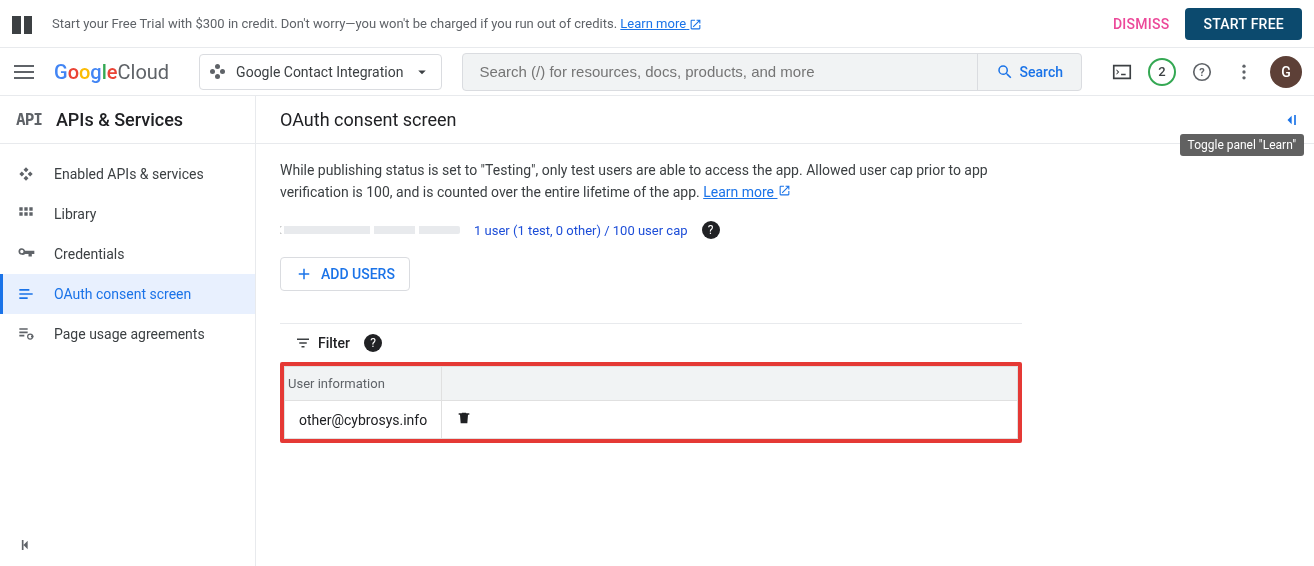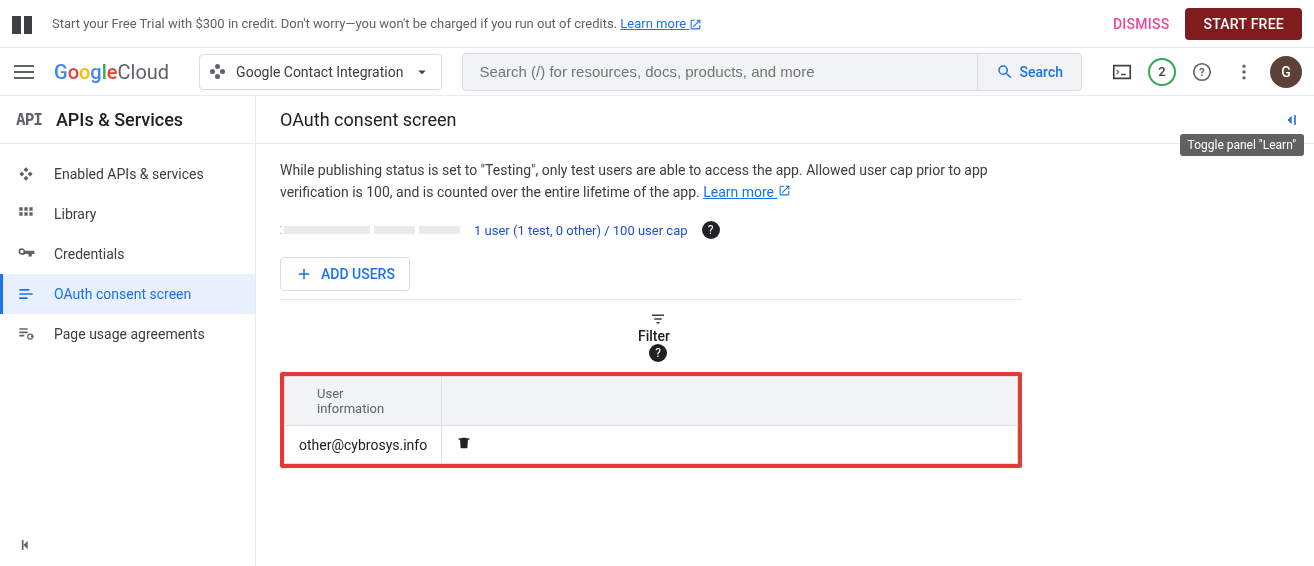--- a/index.html
+++ b/index.html
@@ -8,21 +8,21 @@
   
   .banner { height: 48px; display: flex; align-items: center; padding: 0 12px; border-bottom: 1px solid #e8eaed; }
   .banner-gift { width: 20px; height: 20px; margin-right: 20px; position: relative; }
   .gift-box { width: 100%; height: 12px; background:#3c4043; position:absolute; bottom:0; }
   .gift-lid { width:100%; height:6px; background:#3c4043; position:absolute; top:2px; }
   .gift-gap { width:3px; height:20px; background:#fff; position:absolute; left:8.5px; }
   .banner-text { color:#5f6368; font-size:13px; flex:1; }
   .banner-link { color:#1a73e8; text-decoration:underline; cursor:pointer; }
   .banner-link svg { vertical-align: text-bottom; }
   .banner-dismiss { font-size:14px; font-weight:500; color:#ec4899; margin-right:16px; cursor:pointer; letter-spacing:0.25px;}
-  .banner-start { background:#7f1d1d; color:#fff; font-size:14px; font-weight:500; padding:8px 18px; border-radius:4px; cursor:pointer; letter-spacing:0.25px;text-align:right;}
+  .banner-start { background:#0c4a6e; color:#fff; font-size:14px; font-weight:500; padding:8px 18px; border-radius:4px; cursor:pointer; letter-spacing:0.25px;text-align:right;}
 
   
   .header { height:48px; display:flex; align-items:center; padding:0 12px; border-bottom:1px solid #e8eaed; gap:10px; }
   .hamburger { width:24px; height:24px; cursor:pointer; display:flex; flex-direction:column; justify-content:center; gap:4px; padding:0 2px;}
   .hamburger div { height:2px; background:#5f6368; }
   .logo { display:flex; align-items:center; font-size:20px; margin-left:8px; margin-right:20px;}
   .g-blue{color:#4285f4;} .g-red{color:#ea4335;} .g-yellow{color:#fbbc05;} .g-green{color:#34a853;}
   .project-sel { display:flex; align-items:center; border:1px solid #dadce0; border-radius:4px; height:36px; padding:0 10px; cursor:pointer; gap:10px; font-size:14px; color:#3c4043;}
   .proj-ico { width:16px; height:16px; position:relative;}
   .proj-ico .dot{width:5px;height:5px;border-radius:50%;position:absolute;}
@@ -56,26 +56,26 @@
   .desc a { color:#1a73e8; text-decoration:underline; cursor:pointer;}
   .cap-row { display:flex; align-items:center; gap:14px; margin-top:18px;}
   .progress { width:180px; height:8px; background:#e8eaed; border-radius:2px; position:relative; overflow:hidden;}
   .progress-seg { position:absolute; height:100%; width:4px; background:#fff;}
   .progress-seg:nth-child(1){left:45px;} .progress-seg:nth-child(2){left:90px;} .progress-seg:nth-child(3){left:135px;}
   .progress-fill { position:absolute; left:0; top:0; height:100%; width:3px; background:#202124;}
   .cap-text { font-size:13px; color:#1d4ed8;}
   .qmark { width:18px; height:18px; border-radius:50%; background:#202124; color:#fff; display:flex; align-items:center; justify-content:center; font-size:12px; cursor:pointer;}
   .section-title { font-size:18px; font-weight:500; margin-top:36px;}
   .add-btn { display:inline-flex; align-items:center; gap:8px; border:1px solid #dadce0; border-radius:4px; padding:7px 14px; color:#1a73e8; font-weight:500; font-size:14px; margin-top:18px; cursor:pointer;}
-  .filter-row { display:flex; align-items:center; border-top:1px solid #e8eaed; margin-top:8px; padding:10px 0 10px 14px;flex-direction:column;}
+  .filter-row { display:flex; align-items:center; border-top:1px solid #e8eaed; margin-top:32px; padding:10px 0 10px 14px;}
   .filter-label { font-weight:500; font-size:14px; margin-left:6px; margin-right:14px;}
   .filter-input { border:none; outline:none; font-size:14px; color:#80868b; flex:1;}
   .table-wrap { border:4px solid #e53935; border-radius:2px; padding:0; margin-top:0;}
   .tbl { width:100%; border-collapse:collapse;}
-  .tbl th { text-align:left; font-weight:400; font-size:13px; color:#5f6368; background:#f1f3f4; padding:9px 32px; border:1px solid #e0e0e0;}
+  .tbl th { text-align:left; font-weight:400; font-size:13px; color:#5f6368; background:#f1f3f4; padding:9px 3px; border:1px solid #e0e0e0;}
   .tbl td { font-size:14px; padding:9px 14px; border:1px solid #e0e0e0;}
   .trash { cursor:pointer; display:inline-flex;}
   
   
   .panel-toggle { position:absolute; top:8px; right:8px; width:32px; height:32px; display:flex; align-items:center; justify-content:center; cursor:pointer; color:#1a73e8;}
   .tooltip { position:absolute; top:38px; right:10px; background:#616161; color:#fff; font-size:12px; padding:4px 8px; border-radius:3px;}
 </style>
 </head>
 <body>
 

